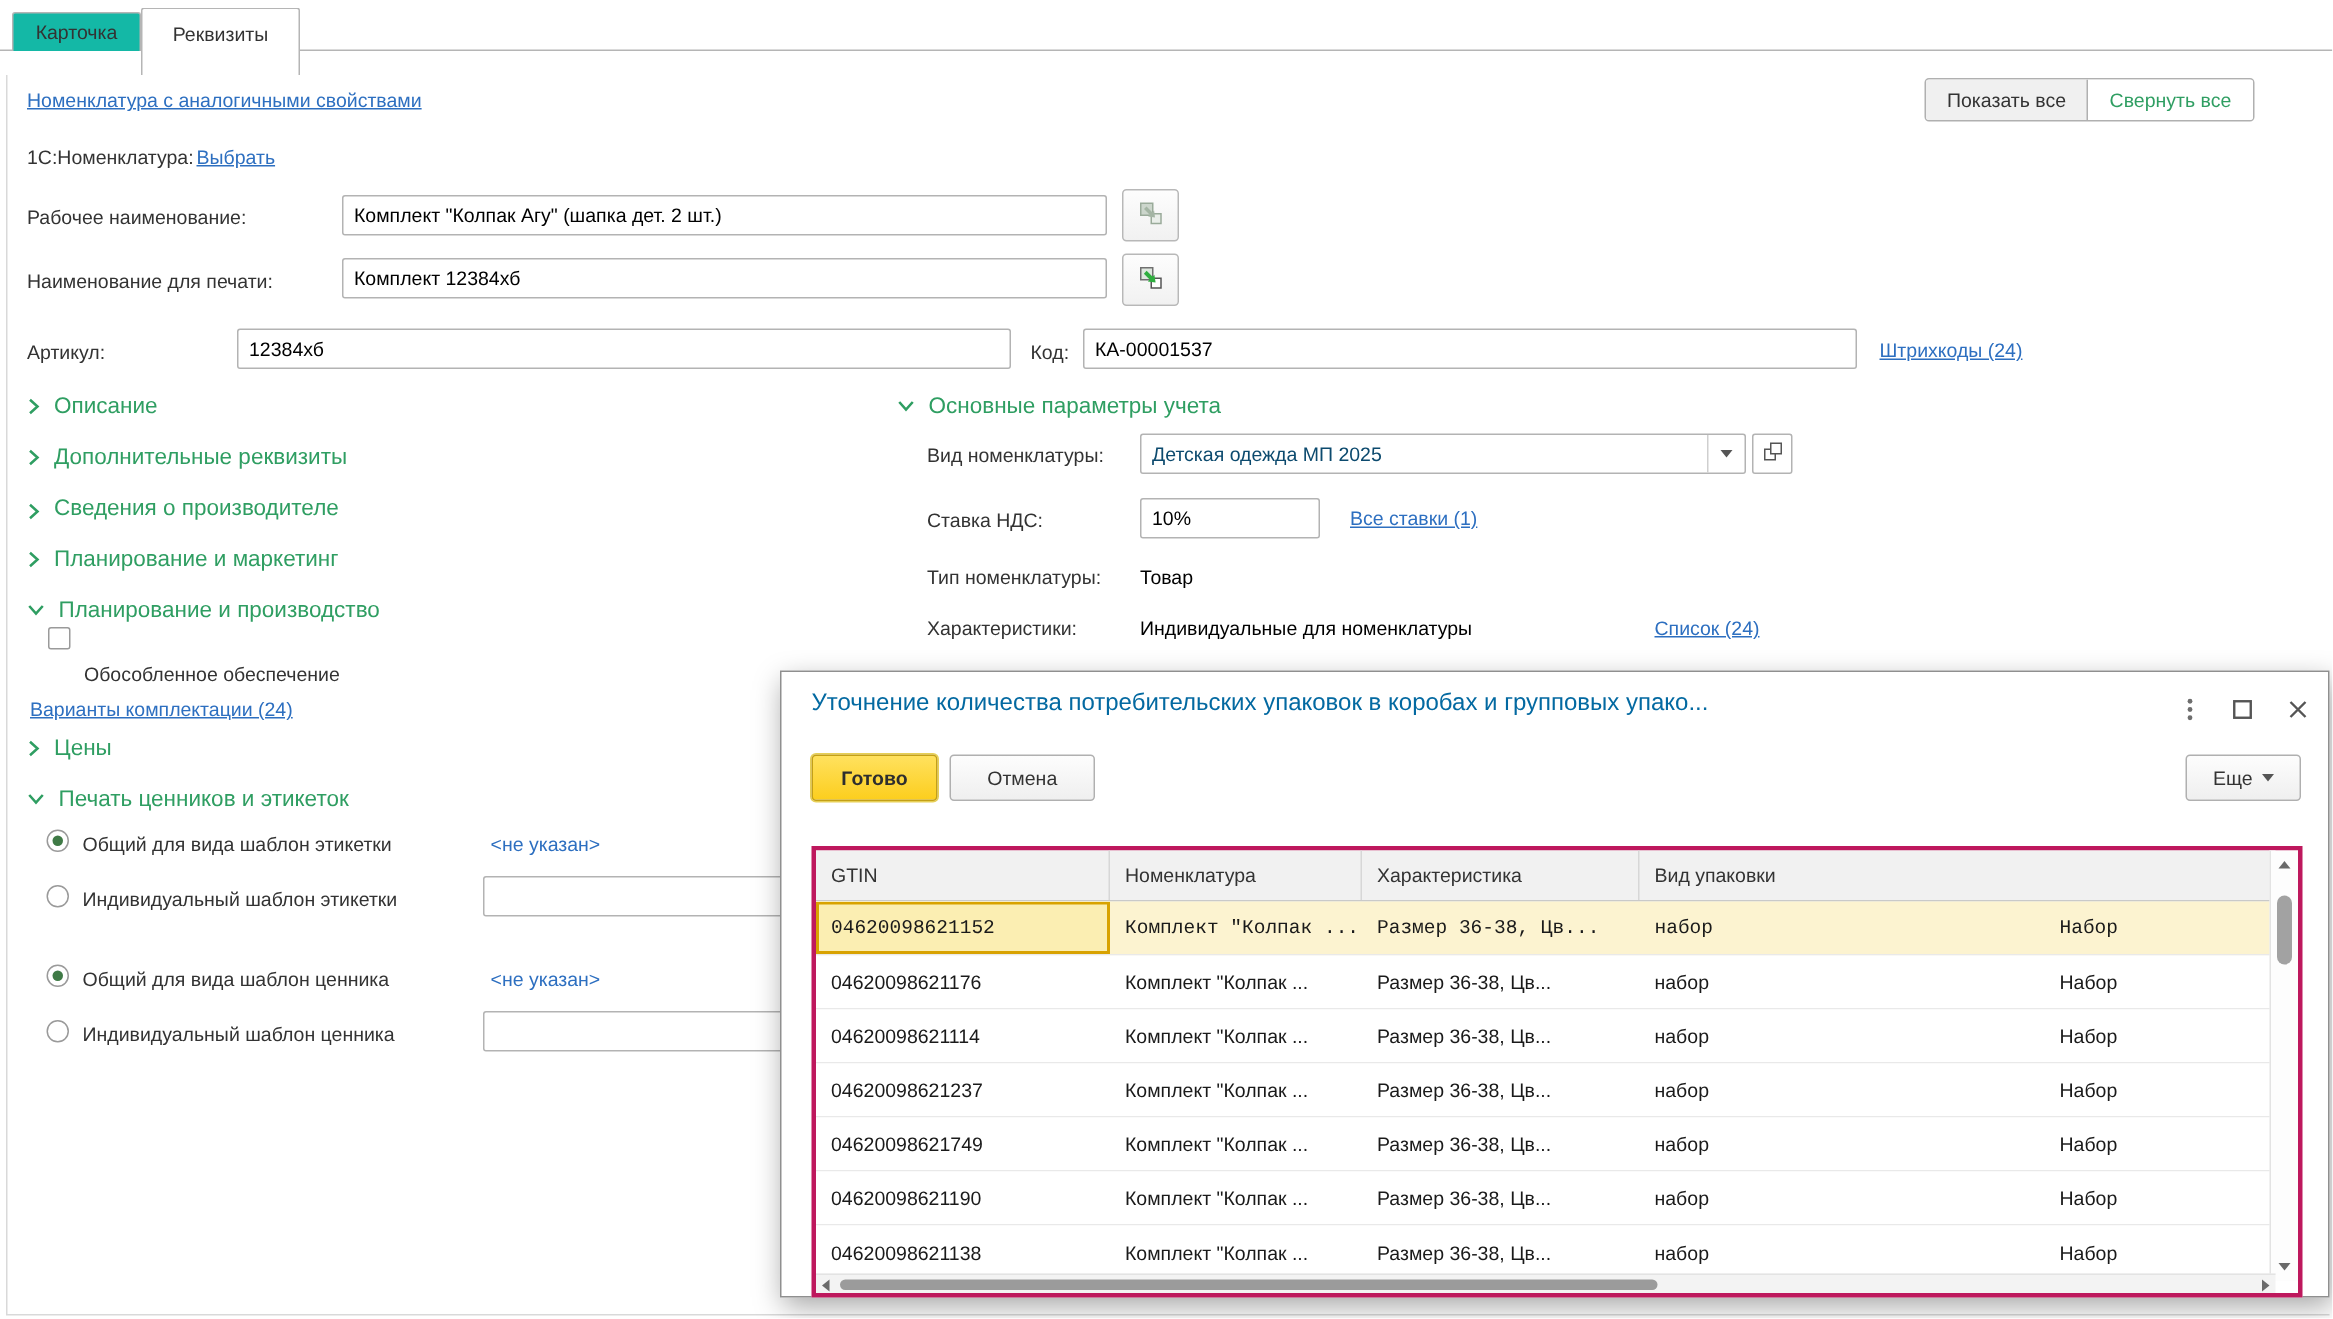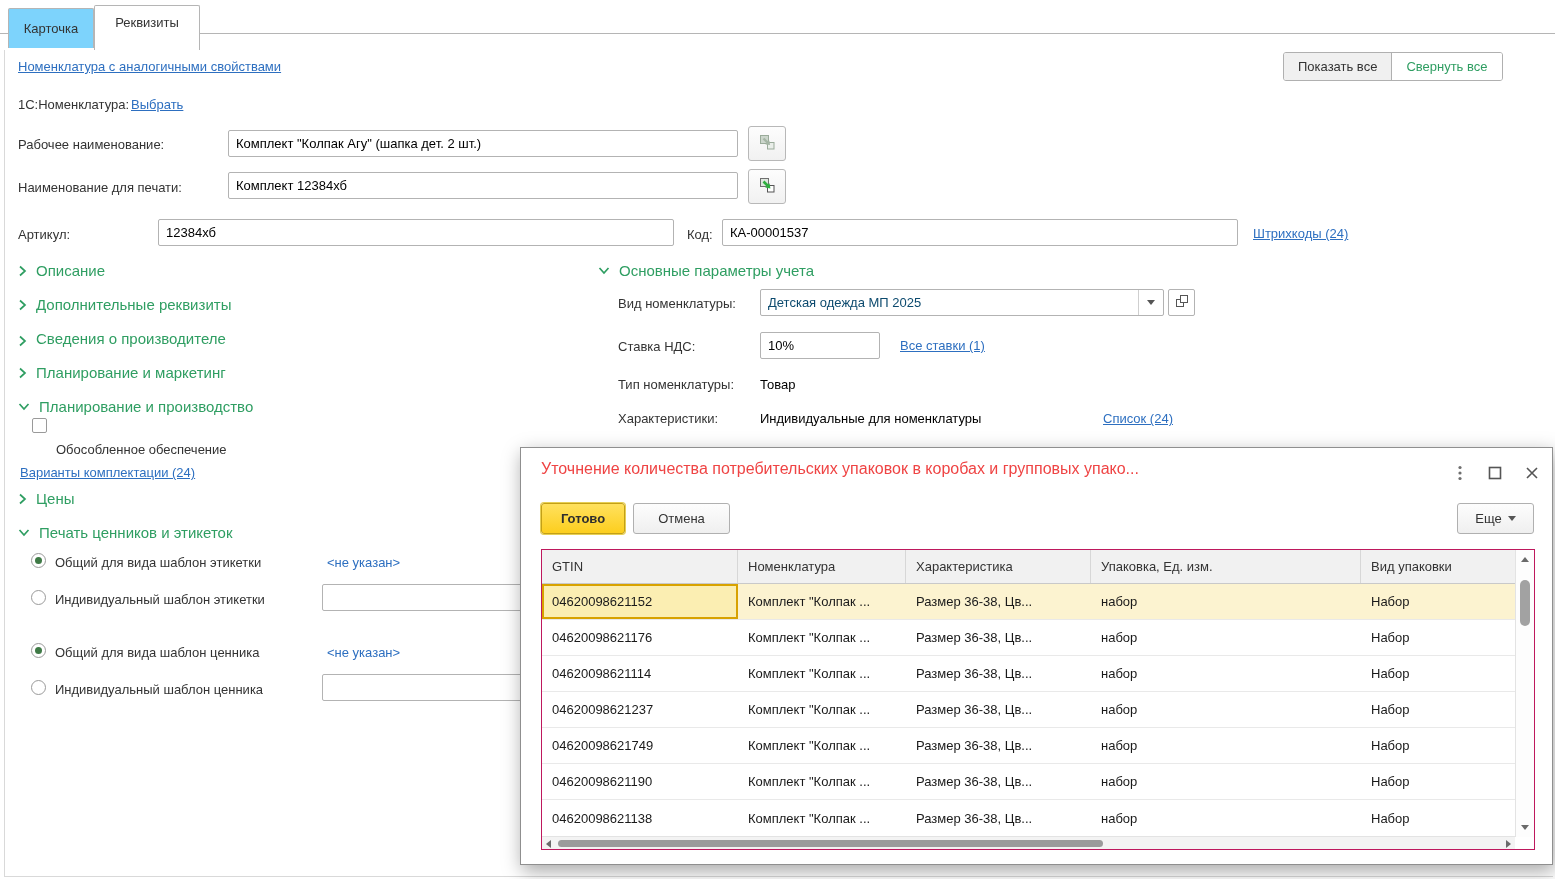--- a/index.html
+++ b/index.html
@@ -18,21 +18,21 @@
   .link{color:var(--blue);text-decoration:underline;cursor:pointer;white-space:nowrap;}
   .plain-blue{color:var(--blue);cursor:pointer;white-space:nowrap;}
   .lbl{color:#333;white-space:nowrap;}
   .val{color:#000;white-space:nowrap;}
   .inp{position:absolute;border:1px solid var(--border);border-radius:2px;background:#fff;
        font-family:"Liberation Sans",sans-serif;font-size:13px;padding:0 7px;box-sizing:border-box;
        height:27px;color:#000;outline:none;}
   
   .tab{box-sizing:border-box;display:flex;justify-content:center;cursor:pointer;
        border:1px solid #b5b5b5;border-bottom:none;border-radius:2px 2px 0 0;}
-  .tab-inactive{left:8px;top:8px;width:86px;height:40px;background:#7dd3fc;align-items:center;z-index:1;}
+  .tab-inactive{left:8px;top:8px;width:86px;height:26px;background:#14b8a6;align-items:center;z-index:1;}
   .tab-active{left:94px;top:5px;width:106px;height:45px;background:#fff;align-items:flex-start;
               padding-top:9px;z-index:3;}
   .tab-line{left:0;top:33px;width:1555px;height:1px;background:#b5b5b5;z-index:0;}
   .panel-edge-left{left:4px;top:50px;width:1px;height:826px;background:var(--light-border);}
   .panel-edge-bottom{left:4px;top:876px;width:1549px;height:1px;background:var(--light-border);}
   
   .btn-group{left:1283px;top:52px;height:29px;display:flex;border:1px solid #b0b0b0;border-radius:3px;
              overflow:hidden;box-sizing:border-box;cursor:pointer;}
   .btn-group .seg{display:flex;align-items:center;justify-content:center;padding:0 14px;white-space:nowrap;}
   .seg-gray{background:#f0f0f0;color:#333;border-right:1px solid #b0b0b0;}
@@ -57,35 +57,35 @@
                padding:0 7px;color:#0c4a6e;background:transparent;min-width:0;}
   .combo .arrow-zone{width:24px;border-left:1px solid #cfcfcf;display:flex;align-items:center;
                      justify-content:center;cursor:pointer;}
   .tri-down{width:0;height:0;border-left:4px solid transparent;border-right:4px solid transparent;
             border-top:5px solid #555;}
   .sq-btn{position:absolute;width:27px;height:27px;box-sizing:border-box;border:1px solid var(--border);
           border-radius:2px;background:#fff;display:flex;align-items:center;justify-content:center;cursor:pointer;}
   
   .modal{left:520px;top:447px;width:1033px;height:418px;background:#fff;border:1px solid #8f8f8f;
          box-shadow:2px 6px 18px rgba(0,0,0,.35);z-index:10;box-sizing:border-box;}
-  .modal-title{left:20px;top:12px;font-size:16px;color:#ef4444;white-space:nowrap;overflow:hidden;width:890px;}
+  .modal-title{left:20px;top:12px;font-size:16px;color:#0369a1;white-space:nowrap;overflow:hidden;width:890px;}
   .win-ico{position:absolute;width:22px;height:20px;display:flex;align-items:center;justify-content:center;cursor:pointer;}
   .btn{position:absolute;box-sizing:border-box;border-radius:3px;display:flex;align-items:center;
        justify-content:center;cursor:pointer;font-size:13px;white-space:nowrap;gap:6px;}
   .btn-default{background:linear-gradient(#ffe15e,#fcce1e);border:1px solid #c3a017;color:#2e2e2e;font-weight:bold;
                box-shadow:0 0 0 1px #e7cf55;}
   .btn-normal{background:linear-gradient(#fdfdfd,#efefef);border:1px solid #b0b0b0;color:#333;}
   
-  .grid{left:20px;top:101px;width:994px;height:301px;border:1px solid #be185d;box-sizing:border-box;background:#fff;}
+  .grid{left:20px;top:116px;width:994px;height:301px;border:3px solid #be185d;box-sizing:border-box;background:#fff;}
   .grid-header{display:flex;height:34px;background:#f1f1f1;border-bottom:1px solid #c9c9c9;box-sizing:border-box;width:973px;}
   .gh-cell{box-sizing:border-box;display:flex;align-items:center;padding-left:10px;color:#333;
            border-right:1px solid #d7d7d7;overflow:hidden;white-space:nowrap;cursor:pointer;}
   .grid-row{display:flex;height:36px;box-sizing:border-box;border-bottom:1px solid #e9e9e9;width:973px;
             align-items:stretch;cursor:pointer;background:#fff;}
-  .grid-row.selected{background:var(--sel-row);}
+  .grid-row.selected{background:var(--sel-row);font-family:Liberation Mono, monospace;}
   .g-cell{box-sizing:border-box;display:flex;align-items:center;padding-left:10px;color:#1a1a1a;
           overflow:hidden;white-space:nowrap;}
   .focus-cell{box-shadow:inset 0 0 0 2px var(--focus-gold);background:#fbeeb2;}
   .c1{width:196px;} .c2{width:168px;} .c3{width:185px;} .c4{width:270px;} .c5{width:154px;border-right:none;}
   
   .vsb{position:absolute;right:0;top:0;width:19px;height:287px;background:#fdfdfd;border-left:1px solid #e3e3e3;box-sizing:border-box;}
   .vsb-thumb{position:absolute;left:4px;top:30px;width:10px;height:46px;background:#a2a2a2;border-radius:5px;cursor:pointer;}
   .tri-up-s{width:0;height:0;border-left:4px solid transparent;border-right:4px solid transparent;border-bottom:5px solid #6a6a6a;}
   .tri-down-s{width:0;height:0;border-left:4px solid transparent;border-right:4px solid transparent;border-top:5px solid #6a6a6a;}
   .tri-left-s{width:0;height:0;border-top:4px solid transparent;border-bottom:4px solid transparent;border-right:5px solid #6a6a6a;}
@@ -300,21 +300,20 @@
     <div class="btn btn-normal" style="left:936px;top:55px;width:77px;height:31px;">
       <span>Еще</span>
       <span class="tri-down"></span>
     </div>
 
     <div class="abs grid">
       <div class="grid-header">
         <div class="gh-cell c1">GTIN</div>
         <div class="gh-cell c2">Номенклатура</div>
         <div class="gh-cell c3">Характеристика</div>
-        <div class="gh-cell c4">Упаковка, Ед. изм.</div>
         <div class="gh-cell c5">Вид упаковки</div>
       </div>
 
       <div class="grid-row selected">
         <div class="g-cell c1 focus-cell">04620098621152</div>
         <div class="g-cell c2">Комплект "Колпак ...</div>
         <div class="g-cell c3">Размер 36-38, Цв...</div>
         <div class="g-cell c4">набор</div>
         <div class="g-cell c5">Набор</div>
       </div>

